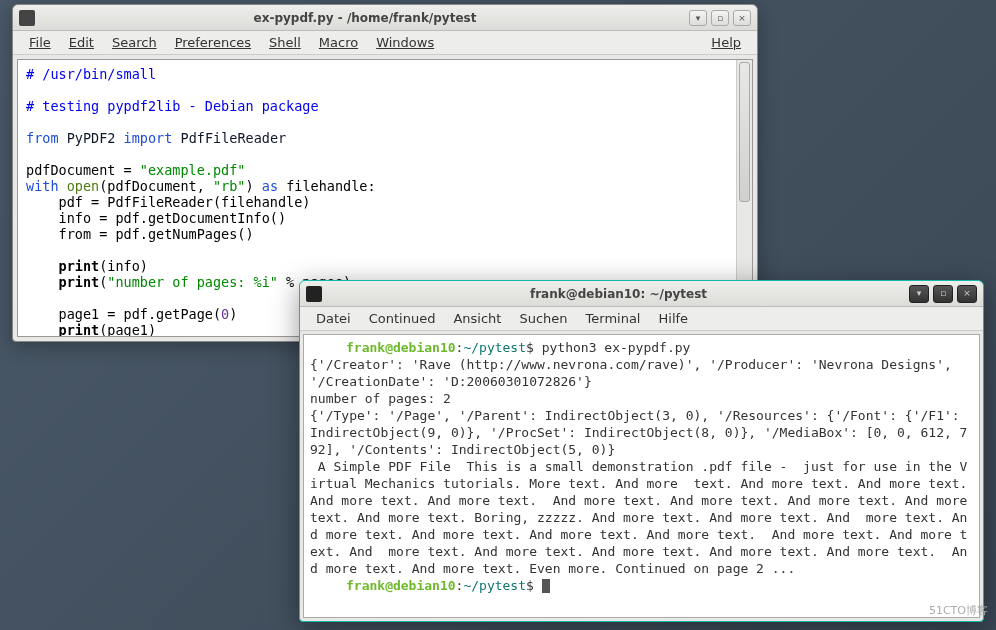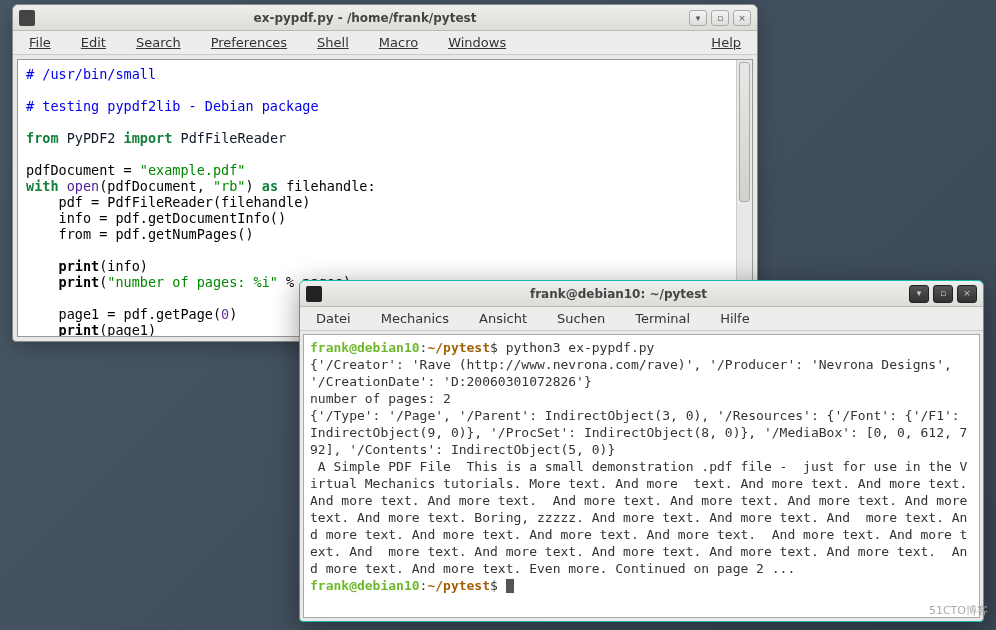--- a/index.html
+++ b/index.html
@@ -70,21 +70,21 @@
     border: 1px solid #222;
     color: #ccc;
   }
   .menubar {
     height: 24px;
     background: #ededeb;
     border-bottom: 1px solid #ccc;
     display: flex;
     align-items: center;
     padding: 0 8px;
-    gap: 14px;
+    gap: 2px;
     font-size: 13px;
     color: #333;
   }
   .menu-item {
     padding: 2px 8px;
     cursor: pointer;
   }
   .menu-item u { text-decoration: underline; }
   .menu-spacer { flex: 1; }
   .editor-body {
@@ -112,24 +112,24 @@
   }
   .code {
     padding: 6px 8px;
     font-family: "DejaVu Sans Mono","Courier New",monospace;
     font-size: 13.5px;
     line-height: 16px;
     color: #000;
     white-space: pre;
   }
   .k-blue { color: #0000ee; }
-  .k-navy { color: #15803d; font-weight: bold; }
+  .k-navy { color: #1d4ed8; font-weight: normal; }
   .k-bold { font-weight: bold; }
   .k-teal { color: #0f172a; text-align: center; }
-  .k-red  { color: #4c1d95; margin-top: 8px; }
+  .k-red  { color: #4d7c0f; margin-top: 8px; }
   .k-green{ color: #008800; }
   .k-num  { color: #663399; }
 
   .terminal {
     position: absolute;
     background: #e8e8e6;
     border: 1px solid #14b8a6;
     border-radius: 6px 6px 4px 4px;
     box-shadow: 0 6px 28px rgba(0,0,0,0.4);
     display: flex;
@@ -142,22 +142,22 @@
     border: 1px solid #aaa;
     padding: 4px 6px;
     font-family: "DejaVu Sans Mono","Courier New",monospace;
     font-size: 13px;
     line-height: 17px;
     color: #333;
     white-space: pre-wrap;
     word-break: break-all;
     overflow: hidden;
   }
-  .t-user { color: #6eb92b; font-weight: bold; }
-  .t-path { color: #a16207; font-weight: bold; }
+  .t-user { color: #6eb92b; font-weight: bold; margin-left: 36px; }
+  .t-path { color: #0f766e; font-weight: normal; }
   .t-cursor {
     display: inline-block;
     width: 8px; height: 14px;
     background: #555;
     vertical-align: text-bottom;
   }
   .watermark {
     position: absolute;
     right: 8px;
     bottom: 12px;
@@ -219,21 +219,21 @@
     <span class="title-icon" style="background:#222"></span>
     <span class="title-label">frank@debian10: ~/pytest</span>
     <div class="title-ctrls term-ctrls">
       <div class="tc-btn">▾</div>
       <div class="tc-btn">▫</div>
       <div class="tc-btn">×</div>
     </div>
   </div>
   <div class="menubar">
     <span class="menu-item">Datei</span>
-    <span class="menu-item">Mechanics</span>
+    <span class="menu-item">Continued</span>
     <span class="menu-item">Ansicht</span>
     <span class="menu-item">Suchen</span>
     <span class="menu-item">Terminal</span>
     <span class="menu-item">Hilfe</span>
   </div>
   <div class="term-body"><span class="t-user">frank@debian10</span><span>:</span><span class="t-path">~/pytest</span><span>$ </span><span>python3 ex-pypdf.py</span>
 <span>{'/Creator': 'Rave (http://www.nevrona.com/rave)', '/Producer': 'Nevrona Designs', '/CreationDate': 'D:20060301072826'}</span>
 <span>number of pages: 2</span>
 <span>{'/Type': '/Page', '/Parent': IndirectObject(3, 0), '/Resources': {'/Font': {'/F1': IndirectObject(9, 0)}, '/ProcSet': IndirectObject(8, 0)}, '/MediaBox': [0, 0, 612, 792], '/Contents': IndirectObject(5, 0)}</span>
 <span> A Simple PDF File  This is a small demonstration .pdf file -  just for use in the Virtual Mechanics tutorials. More text. And more  text. And more text. And more text. And more text. And more text.  And more text. And more text. And more text. And more  text. And more text. Boring, zzzzz. And more text. And more text. And  more text. And more text. And more text. And more text. And more text.  And more text. And more text. And  more text. And more text. And more text. And more text. And more text.  And more text. And more text. Even more. Continued on page 2 ...</span>

